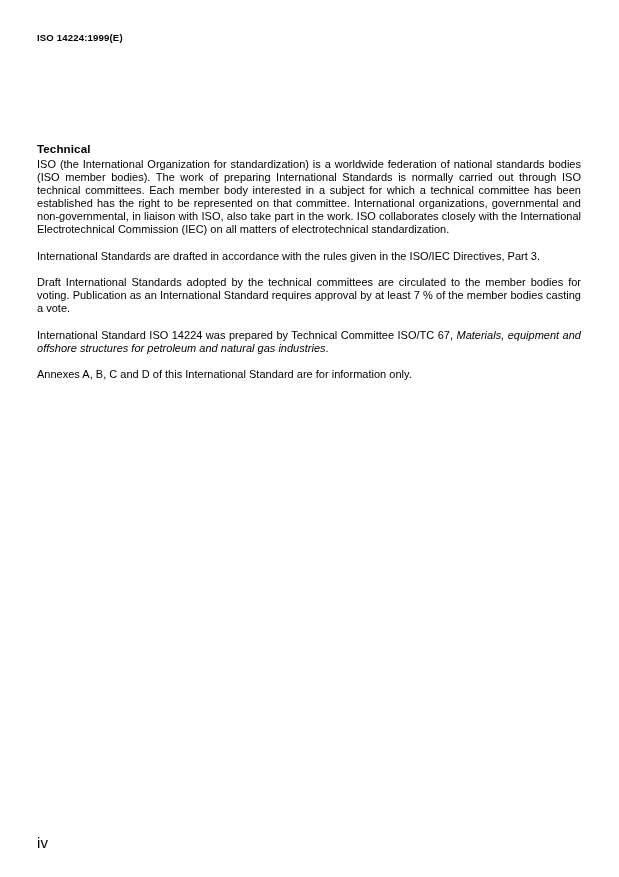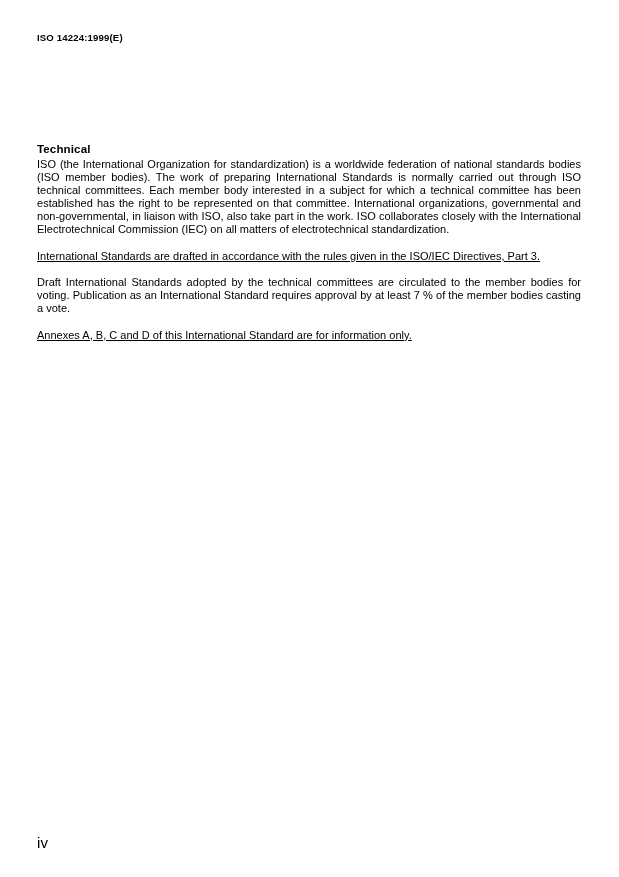--- a/index.html
+++ b/index.html
@@ -50,21 +50,20 @@
     text-justify: inter-word;
     margin: 0 0 13.6px 0;
     letter-spacing: 0.01px;
     hyphens: none;
   }
   .para:last-child {
     margin-bottom: 11px;
   }
   .para-flush {
     text-align: left;
-    text-decoration: underline;
   }
   .ital {
     font-style: italic;
   }
   .folio {
     position: absolute;
     left: 37px;
     top: 834px;
     font-size: 15px;
     letter-spacing: 0.05px;
@@ -80,20 +79,21 @@
   <h1 class="section-heading">Technical</h1>
 
   <div class="body-block">
 
     <p class="para">ISO (the International Organization for standardization) is a worldwide federation of national standards bodies (ISO member bodies). The work of preparing International Standards is normally carried out through ISO technical committees. Each member body interested in a subject for which a technical committee has been established has the right to be represented on that committee. International organizations, governmental and non-governmental, in liaison with ISO, also take part in the work. ISO collaborates closely with the International Electrotechnical Commission (IEC) on all matters of electrotechnical standardization.</p>
 
     <p class="para para-flush">International Standards are drafted in accordance with the rules given in the ISO/IEC Directives, Part 3.</p>
 
     <p class="para">Draft International Standards adopted by the technical committees are circulated to the member bodies for voting. Publication as an International Standard requires approval by at least 7 % of the member bodies casting a vote.</p>
 
+    <p class="para"><span>International Standard ISO 14224 was prepared by Technical Committee ISO/TC 67, </span><span class="ital">Materials, equipment and offshore structures for petroleum and natural gas industries</span><span>.</span></p>
 
     <p class="para para-flush">Annexes A, B, C and D of this International Standard are for information only.</p>
 
   </div>
 
   <div class="folio">iv</div>
 
 </div>
 
 </body></html>

